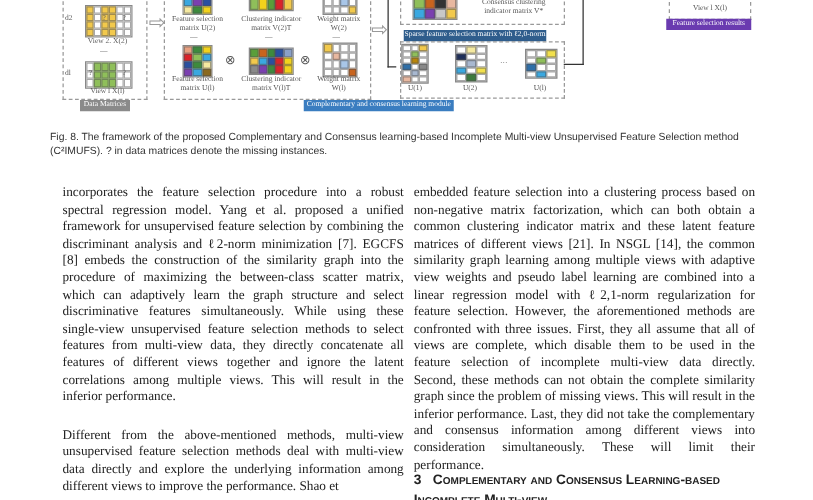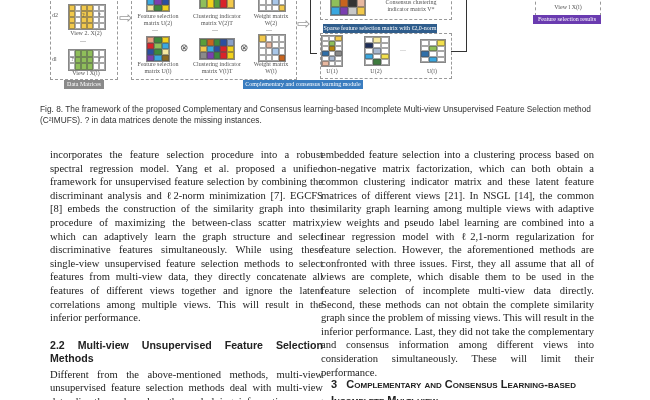--- a/index.html
+++ b/index.html
@@ -253,24 +253,23 @@
   <div class="abs dash" style="left:535px;top:-4px;width:64px;height:18px;"></div>
   <span class="lbl" style="left:548px;top:4px;width:40px;">View l X(l)</span>
   <div class="tag" style="left:533px;top:15px;width:68px;background:#6a3bb0;">Feature selection results</div>
 </div>
 
 <div class="caption">Fig. 8. The framework of the proposed Complementary and Consensus learning-based Incomplete Multi-view Unsupervised Feature Selection method (C²IMUFS). ? in data matrices denote the missing instances.</div>
 
 <div class="col" style="left:50px;top:148px;width:273px;">
   <p>incorporates the feature selection procedure into a robust spectral regression model. Yang et al. proposed a unified framework for unsupervised feature selection by combining the discriminant analysis and ℓ2-norm minimization [7]. EGCFS [8] embeds the construction of the similarity graph into the procedure of maximizing the between-class scatter matrix, which can adaptively learn the graph structure and select discriminative features simultaneously. While using these single-view unsupervised feature selection methods to select features from multi-view data, they directly concatenate all features of different views together and ignore the latent correlations among multiple views. This will result in the inferior performance.</p>
   <div style="height:14px"></div>
-  <p class="h2">2.2  Multi-view Unsupervised Feature Selection Methods</p>
   <div style="height:3px"></div>
   <p>Different from the above-mentioned methods, multi-view unsupervised feature selection methods deal with multi-view data directly and explore the underlying information among different views to improve the performance. Shao et</p>
 </div>
 
-<div class="col" style="left:321px;top:148px;width:273px;">
+<div class="col" style="left:331px;top:148px;width:273px;">
   <p>embedded feature selection into a clustering process based on non-negative matrix factorization, which can both obtain a common clustering indicator matrix and these latent feature matrices of different views [21]. In NSGL [14], the common similarity graph learning among multiple views with adaptive view weights and pseudo label learning are combined into a linear regression model with ℓ2,1-norm regularization for feature selection. However, the aforementioned methods are confronted with three issues. First, they all assume that all of views are complete, which disable them to be used in the feature selection of incomplete multi-view data directly. Second, these methods can not obtain the complete similarity graph since the problem of missing views. This will result in the inferior performance. Last, they did not take the complementary and consensus information among different views into consideration simultaneously. These will limit their performance.</p>
 </div>
 <div class="h3" style="left:331px;top:376px;width:273px;">
   <span>3</span>&nbsp;&nbsp;
   <span class="sc" style="text-align:justify;">Complementary and Consensus Learning-based Incomplete Multi-view</span>
 </div>
 
 </body></html>

